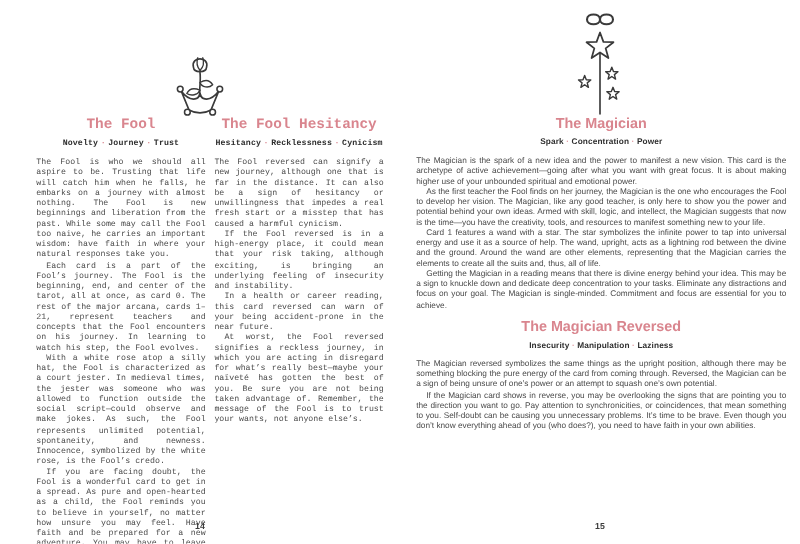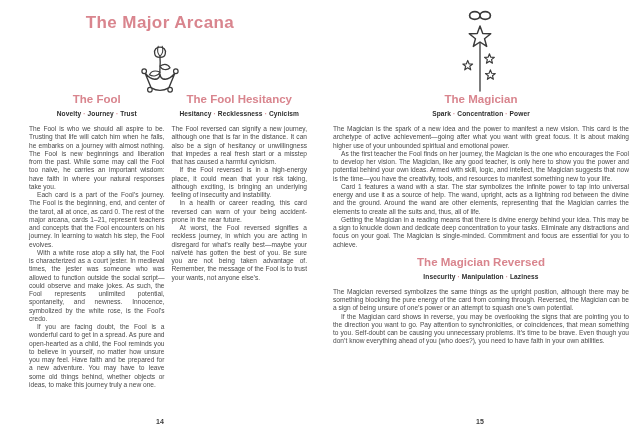--- a/index.html
+++ b/index.html
@@ -24,21 +24,21 @@
 
   
   .infinity-illo { position: absolute; top: 8px; left: 50%; transform: translateX(-50%); }
   .wand-illo { position: absolute; top: 25px; left: 50%; transform: translateX(-50%); }
 
   
   .columns {
     position: absolute; top: 93px; bottom: 30px;
     display: flex; gap: 7px;
   }
-  .page-left .columns { left: 29px; right: 13px; }
+  .page-left .columns { left: 29px; right: 13px; font-family: Liberation Mono, monospace; }
   .page-right .columns { left: 13px; right: 11px; flex-direction: column; }
   .column { flex: 1 1 0; min-width: 0; }
 
   .col-heading {
     margin: 0 0 5px 0;
     text-align: center;
     font-size: 11.5px; font-weight: 700;
     color: #d9858e;
   }
   .keywords {
@@ -70,21 +70,20 @@
   .illo-stroke { stroke: #3a3a3a; fill: none; stroke-linecap: round; stroke-linejoin: round; }
   .illo-fill { stroke: #3a3a3a; fill: #ffffff; stroke-linejoin: round; }
 </style>
 </head>
 <body>
 
 <div class="spread">
 
   <div class="page page-left">
 
-    <div class="book-title">The Major Arcana</div>
 
     <svg class="crown-illo" width="54" height="58" viewBox="0 0 60 66" aria-hidden="true">
 
       <path class="illo-fill" stroke-width="1.5" d="M24,19 C21.5,9 38.5,9 36,19 C35.5,24.5 24.5,24.5 24,19 Z"></path>
       <path class="illo-stroke" stroke-width="1.2" d="M28,10.5 C26.5,15 27.5,19 30,22"></path>
       <path class="illo-stroke" stroke-width="1.2" d="M32.5,10.5 C34,15 33,19 30,22"></path>
 
       <path class="illo-stroke" stroke-width="1.5" d="M30,24 C31,32 29,38 30,46"></path>
 
       <path class="illo-fill" stroke-width="1.3" d="M30,40 C24,37.5 20,39 18,43 C22,45.5 28,44.5 30,40 Z"></path>

